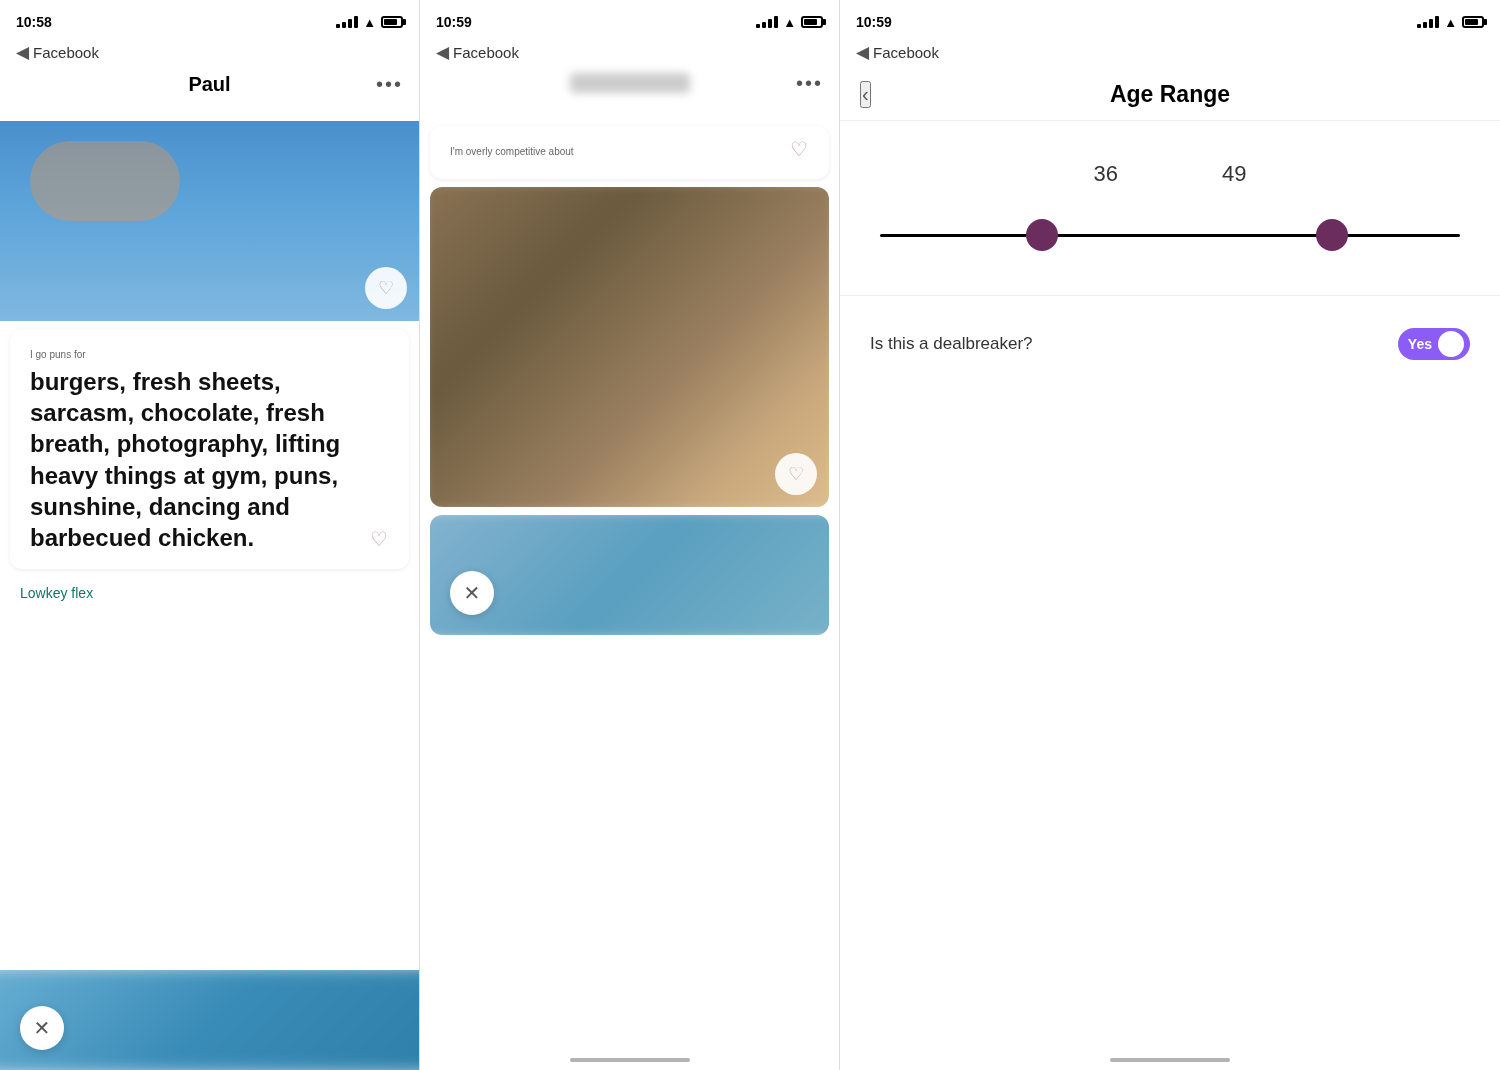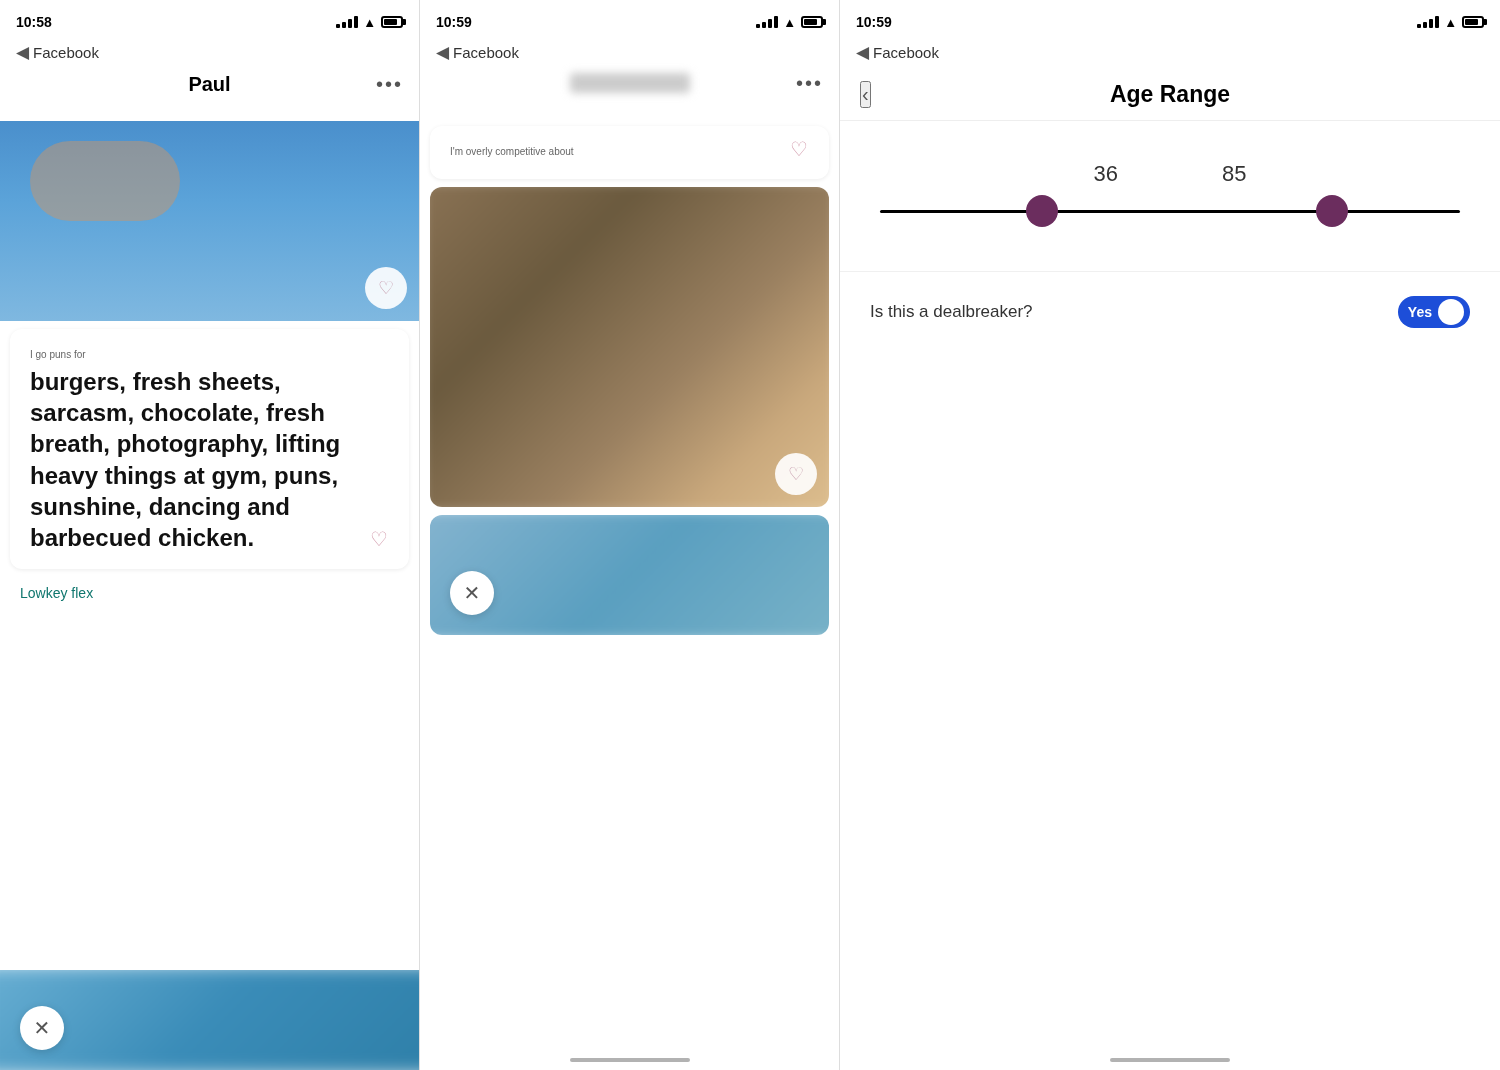--- a/index.html
+++ b/index.html
@@ -259,21 +259,21 @@
     .age-range-content {
       padding: 40px 30px;
       background: #fff;
       margin: 0;
     }
 
     .age-values {
       display: flex;
       justify-content: center;
       gap: 104px;
-      margin-bottom: 4px;
+      margin-bottom: 28px;
     }
     .age-value {
       font-size: 22px;
       font-weight: 400;
       color: #333;
     }
 
     .slider-container {
       position: relative;
       height: 40px;
@@ -305,32 +305,32 @@
       transform: translateY(-50%);
       cursor: pointer;
     }
     .thumb-left { left: 28%; transform: translate(-50%, -50%); }
     .thumb-right { left: 78%; transform: translate(-50%, -50%); }
 
     .dealbreaker-row {
       display: flex;
       align-items: center;
       justify-content: space-between;
-      padding: 24px 30px;
+      padding: 32px 30px;
       background: #fff;
       border-top: 1px solid #f0f0f0;
     }
     .dealbreaker-label {
       font-size: 17px;
       color: #333;
     }
     .toggle-yes {
       display: flex;
       align-items: center;
-      background: #1d4ed8;
+      background: #8b5cf6;
       border-radius: 20px;
       padding: 3px 6px 3px 10px;
       gap: 6px;
       cursor: pointer;
     }
     .toggle-yes-text {
       color: #fff;
       font-size: 14px;
       font-weight: 600;
     }
@@ -476,21 +476,21 @@
   </div>
 
   <div class="age-range-header">
     <button class="back-chevron">‹</button>
     <span class="age-range-title">Age Range</span>
   </div>
 
   <div class="age-range-content">
     <div class="age-values">
       <span class="age-value">36</span>
-      <span class="age-value">85</span>
+      <span class="age-value">49</span>
     </div>
 
     <div class="slider-container">
       <div class="slider-track">
         <div class="slider-fill"></div>
       </div>
       <div class="slider-thumb thumb-left"></div>
       <div class="slider-thumb thumb-right"></div>
     </div>
   </div>

